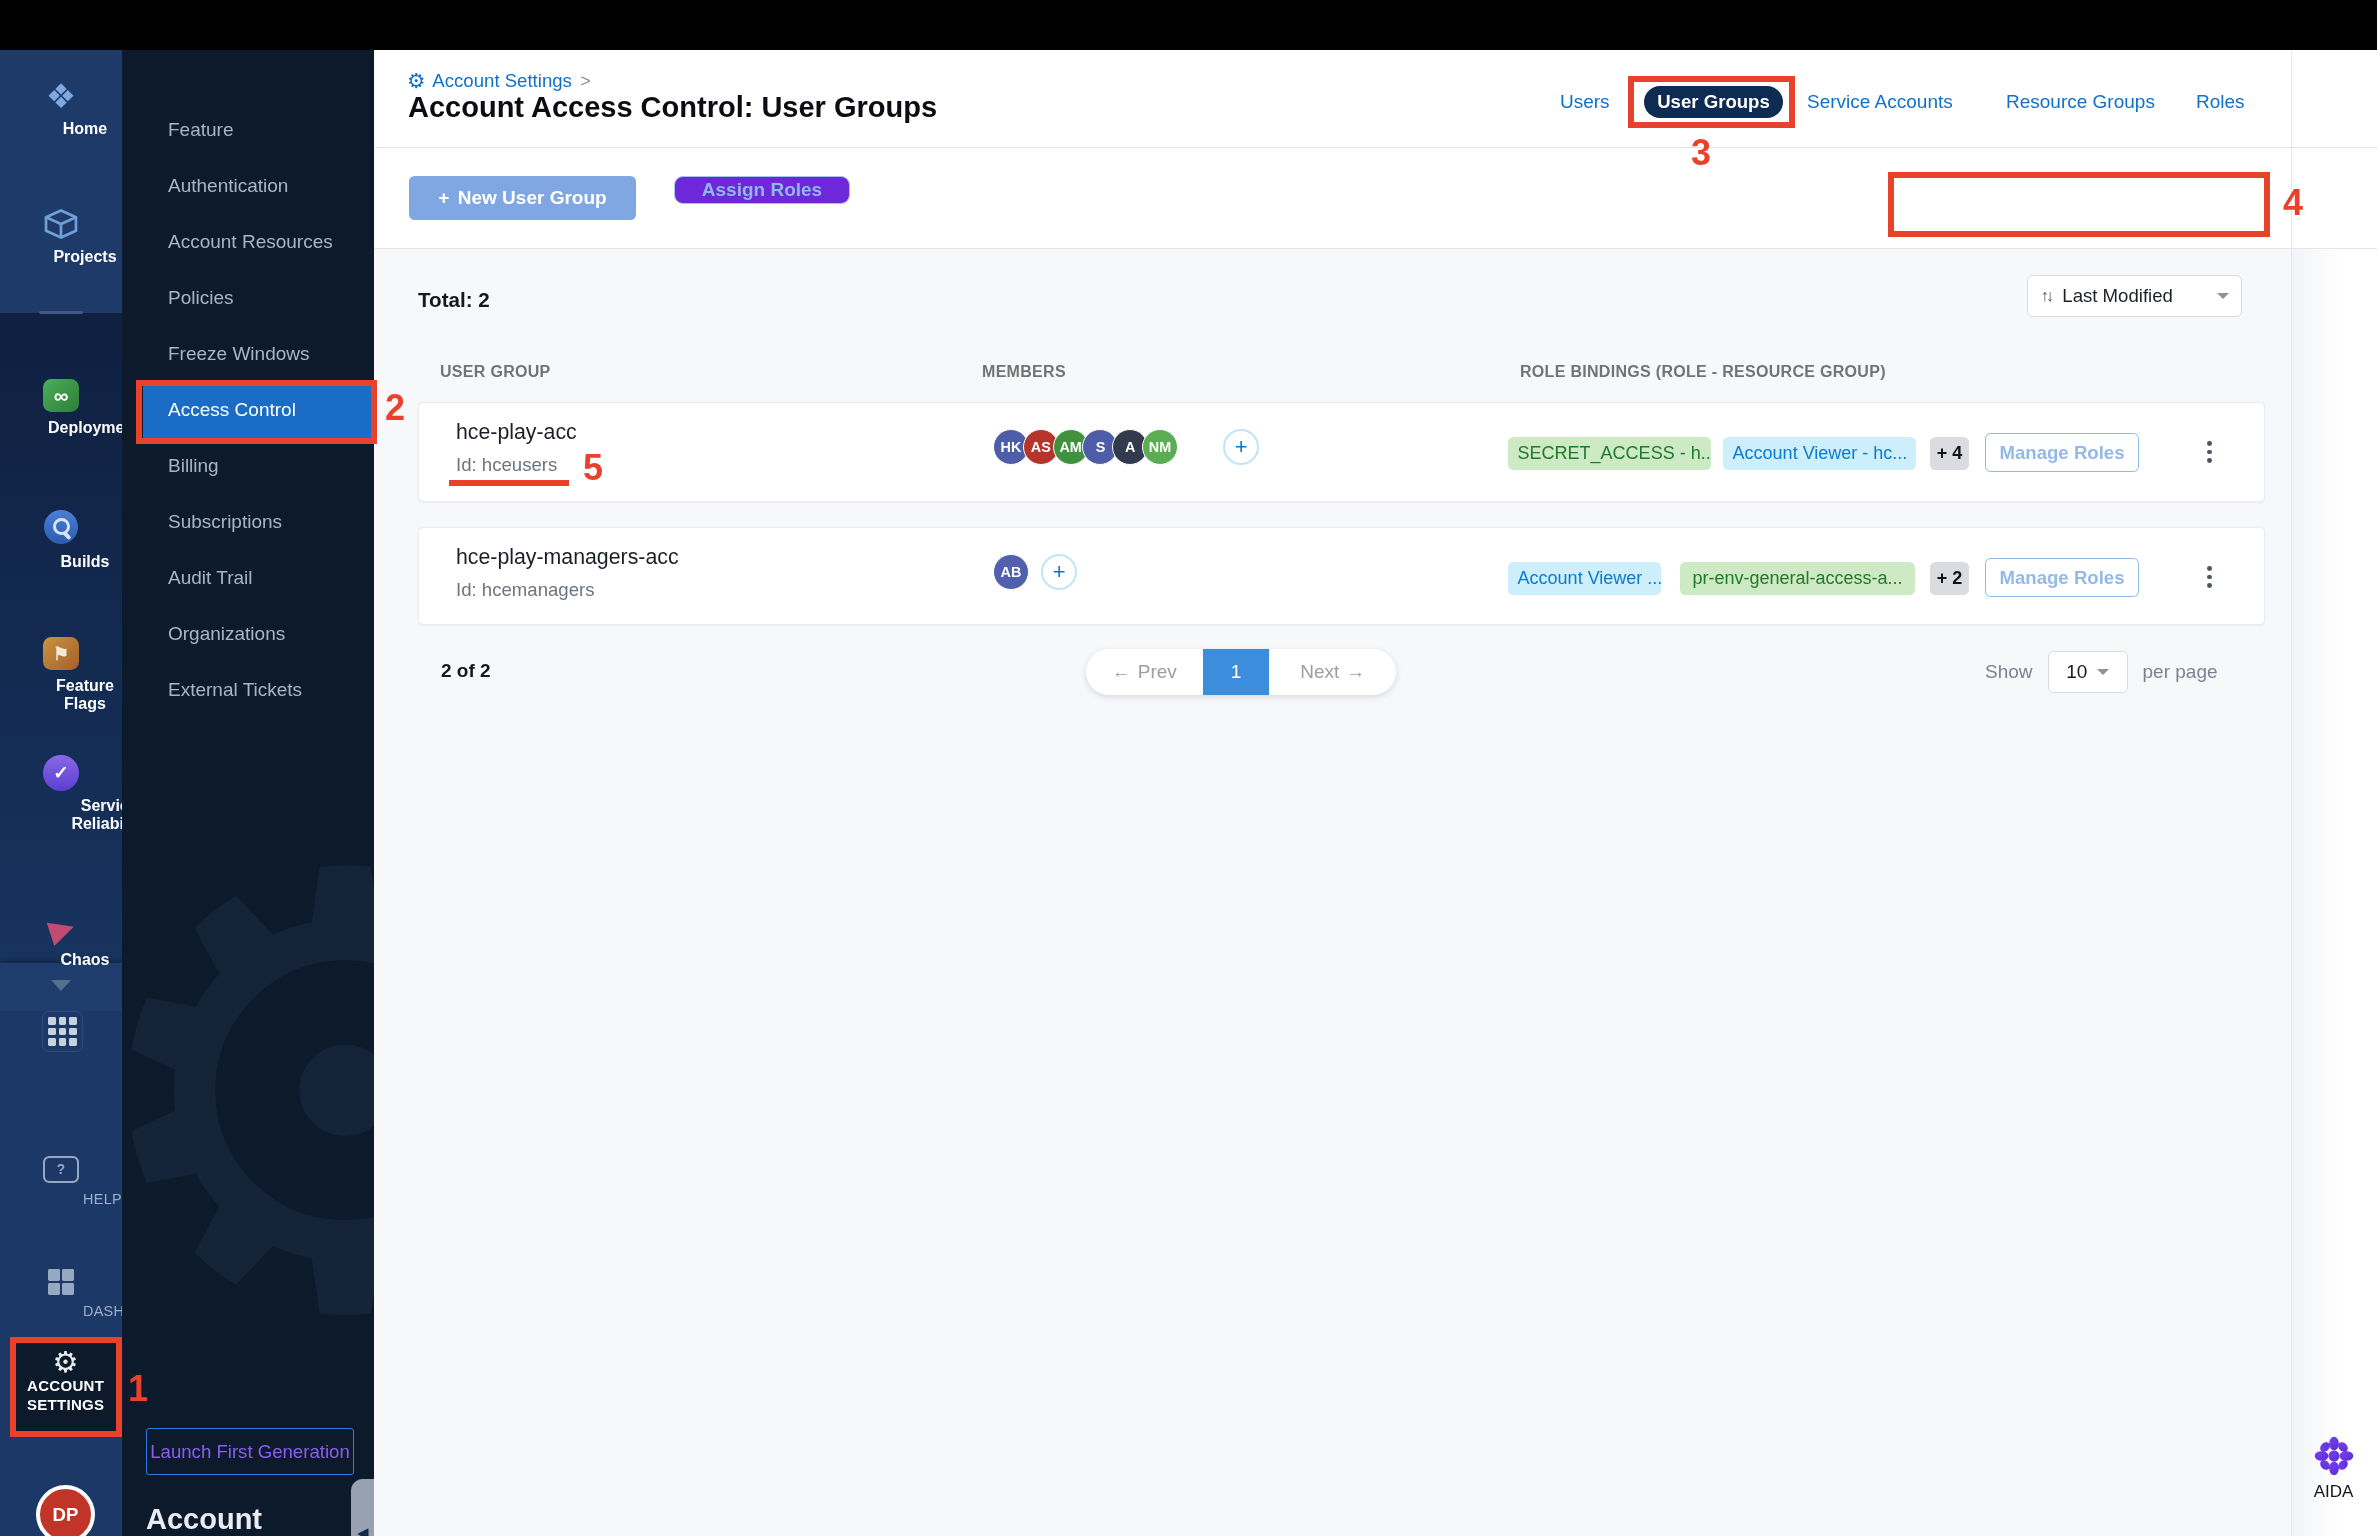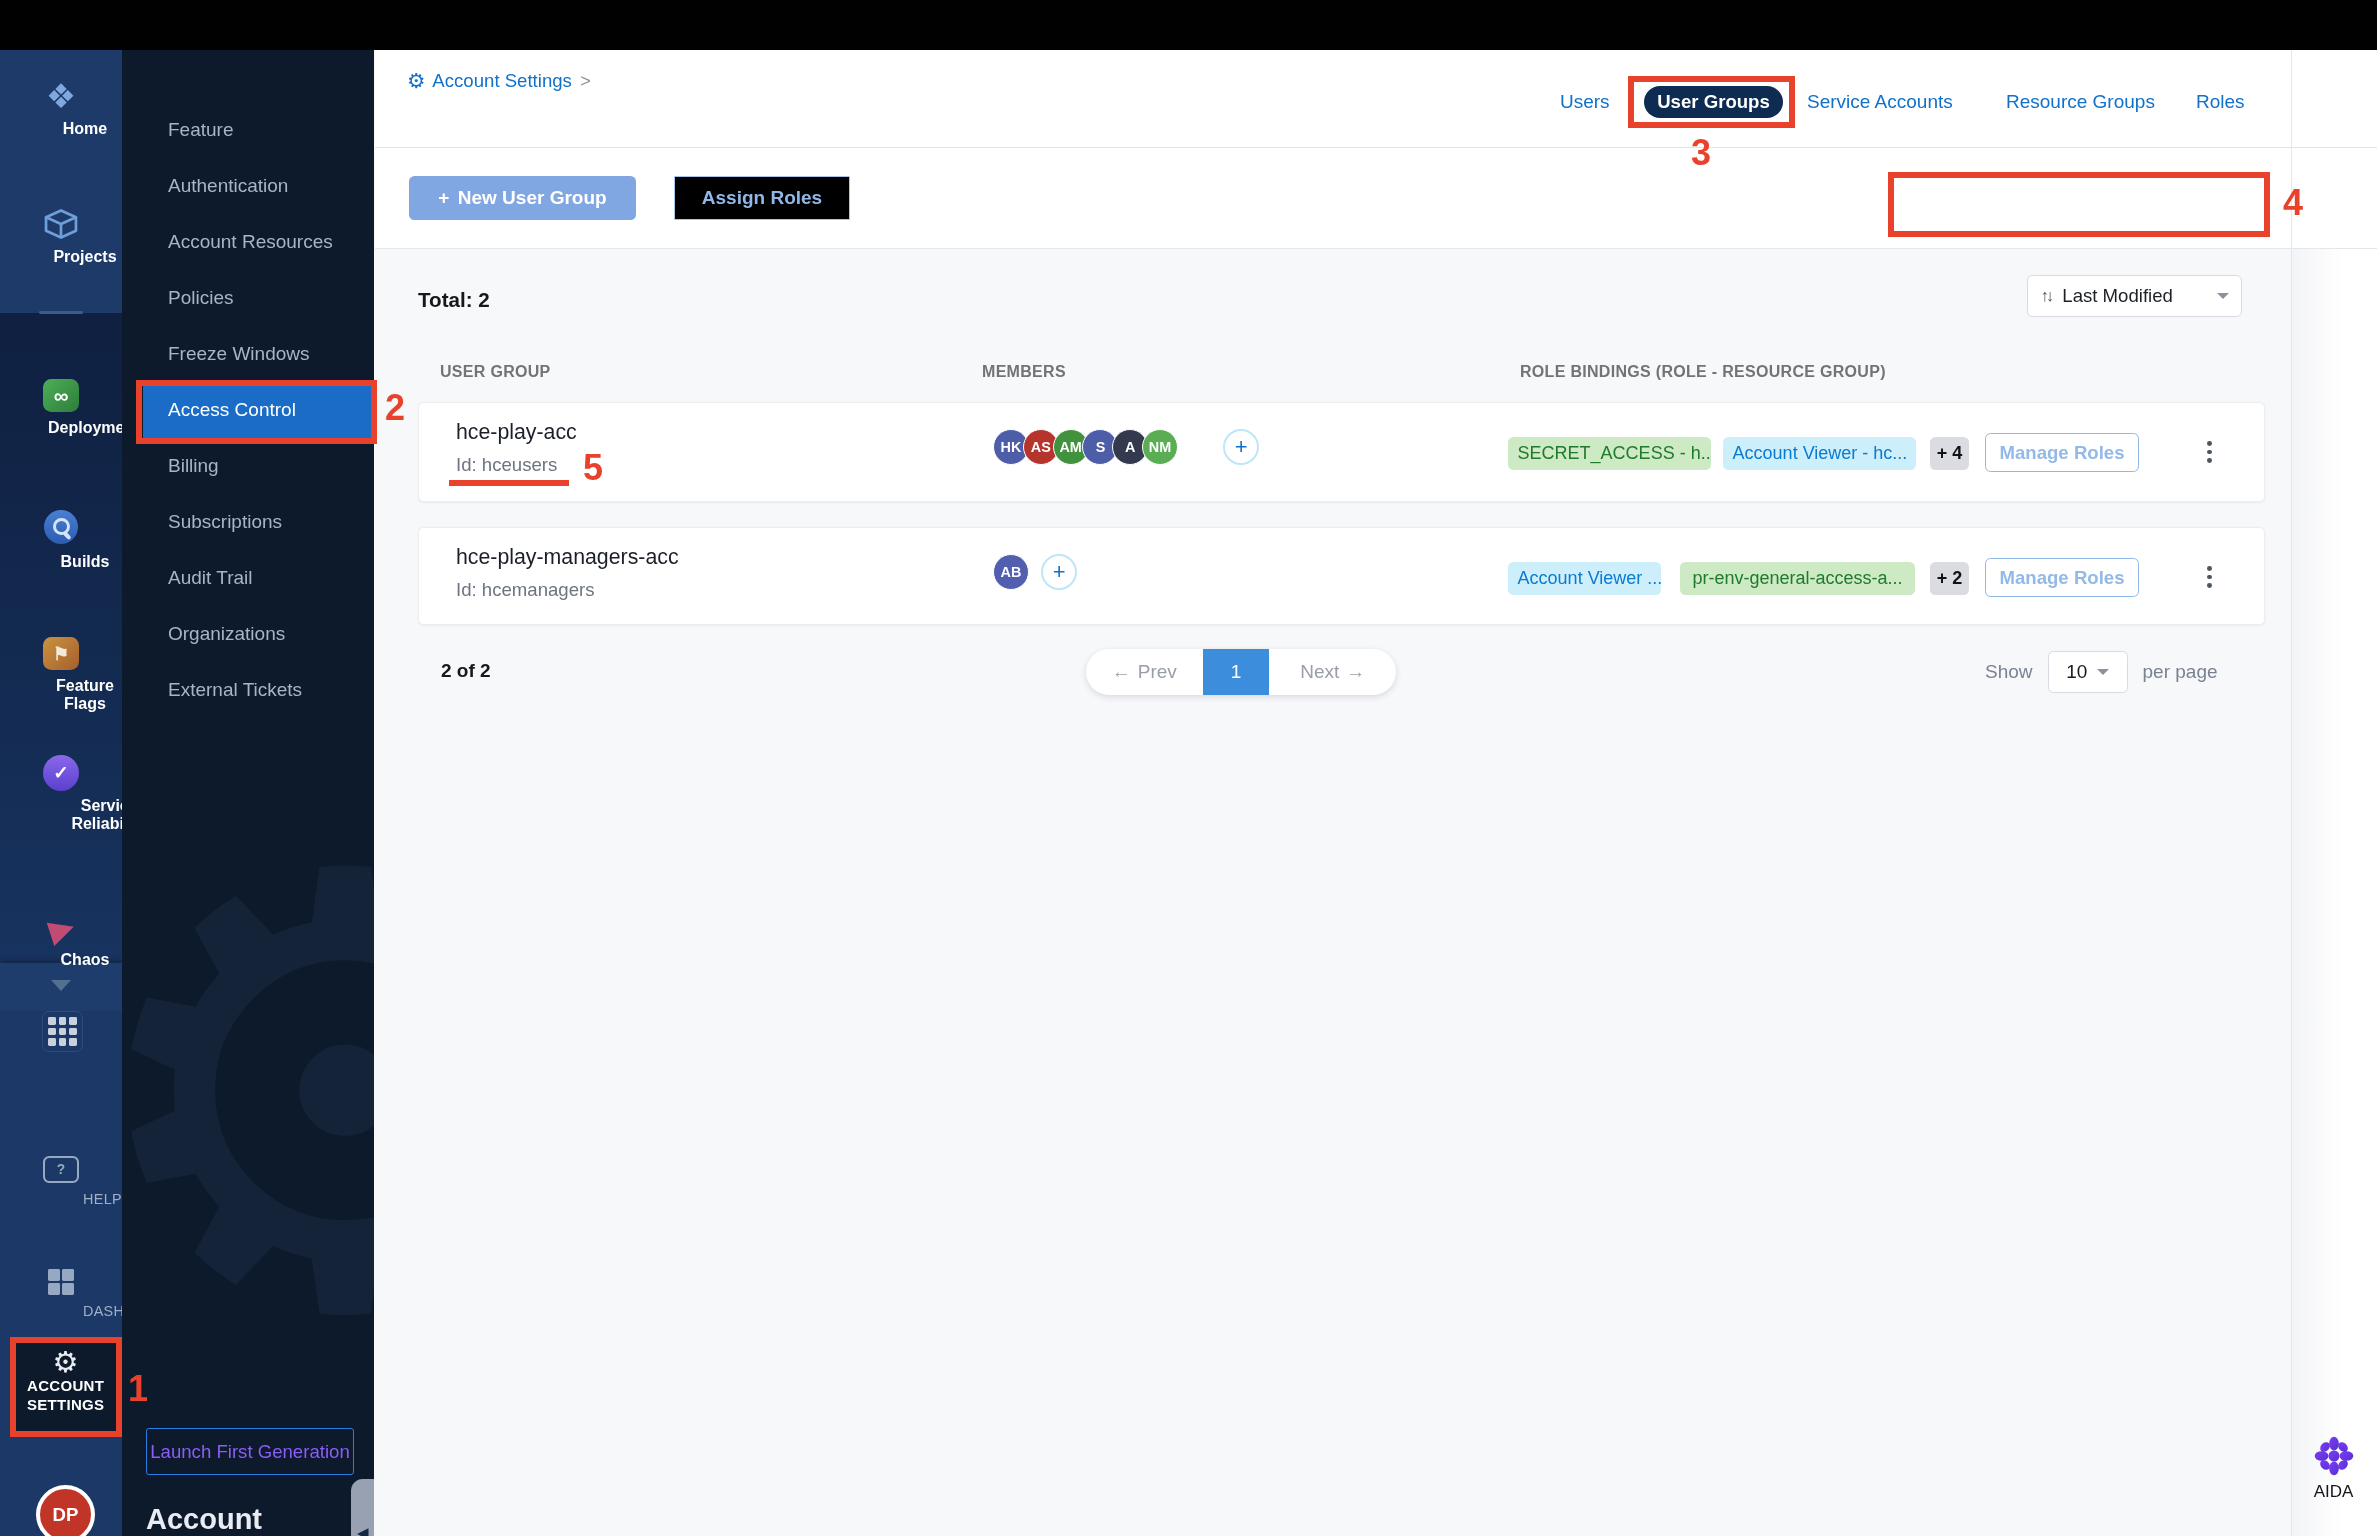--- a/index.html
+++ b/index.html
@@ -55,21 +55,21 @@
   .crumb{left:32px;top:19px;display:flex;align-items:center;font-size:18.6px;color:#1070ca;}
   .crumb .gear{font-size:20.6px;margin-right:6.9px;}
   .crumb .sep{color:#8a919c;margin-left:8.3px;font-size:18px;}
   .page-title{left:33px;top:41px;font-size:29px;font-weight:700;color:#0b0d12;}
   .tab{top:41px;height:23.4px;font-size:19px;color:#1070ca;font-weight:500;cursor:pointer;}
   .tab-pill{left:1269px;top:36px;width:139px;height:32px;background:#0e2b52;border-radius:16.5px;color:#fff;font-size:18.6px;font-weight:600;
       display:flex;align-items:center;justify-content:center;}
   .toolbar{left:375px;top:148px;width:2003px;height:101px;background:#fff;border-bottom:1.4px solid #e3e6eb;box-sizing:border-box;}
   .btn-primary{left:34px;top:27.5px;width:227px;height:44px;background:#80a7e1;border-radius:5.5px;color:#fff;font-size:19px;font-weight:700;
       display:flex;align-items:center;justify-content:center;gap:8.3px;}
-  .btn-outline{left:299px;top:27.5px;width:176px;height:44px;background:#000000;border:1.4px solid #a6c7ec;border-radius:1px;box-sizing:border-box;
+  .btn-outline{left:299px;top:27.5px;width:176px;height:28px;background:#6d28d9;border:1.4px solid #a6c7ec;border-radius:9px;box-sizing:border-box;
       color:#8fb8e8;font-size:19px;font-weight:700;display:flex;align-items:center;justify-content:center;}
   .search{left:1530px;top:32px;width:349px;height:45px;background:#eef9fe;border:1.4px solid #0c8ce2;border-radius:5.5px;box-sizing:border-box;
       display:flex;align-items:center;padding:0 13.8px;}
   .search .val{font-size:19px;color:#16181d;margin-left:9.6px;border-bottom:2.8px dotted #e8422c;padding-bottom:1.4px;}
   .search .clear{margin-left:auto;color:#4a4f57;font-size:18px;}
   .body-area{left:375px;top:249px;width:1916px;height:1288px;background:#f7f8fa;}
   .gutter{left:2292px;top:249px;width:85px;height:1288px;background:linear-gradient(90deg,#f3f4f7,#ffffff 60%);}
   .vline{left:2291px;top:50px;width:1.4px;height:1487px;background:#e4e7ec;}
   .total{left:43px;top:39px;font-size:20.6px;font-weight:700;color:#16181d;}
   .sortbox{left:1652px;top:25.5px;width:215px;height:42px;background:#fff;border:1.4px solid #d7dae1;border-radius:5.5px;box-sizing:border-box;
@@ -215,20 +215,21 @@
     <span>◀</span>
   </div>
 </div>
 
 <div class="abs page-header">
   <div class="abs crumb">
     <span class="gear">⚙</span>
     <span>Account Settings</span>
     <span class="sep">&gt;</span>
   </div>
+  <div class="abs page-title">Account Access Control: User Groups</div>
   <div class="abs tab" style="left:1185px;">Users</div>
   <div class="abs tab-pill">User Groups</div>
   <div class="abs tab" style="left:1432px;">Service Accounts</div>
   <div class="abs tab" style="left:1631px;">Resource Groups</div>
   <div class="abs tab" style="left:1821px;">Roles</div>
 </div>
 
 <div class="abs toolbar">
   <div class="abs btn-primary">
     <span>+</span>

